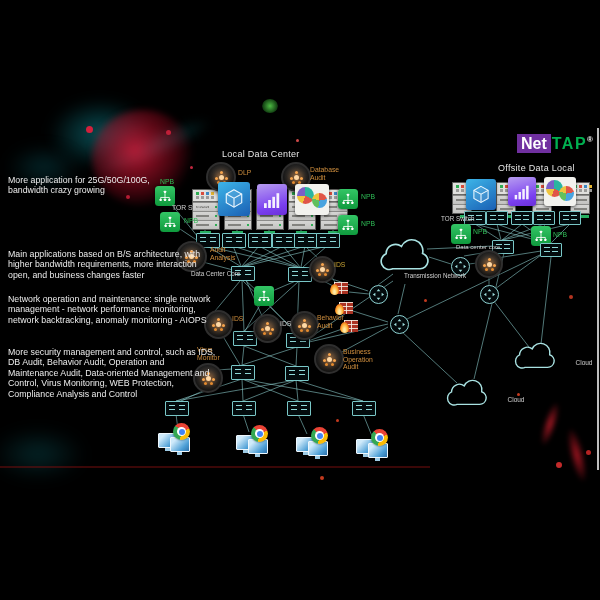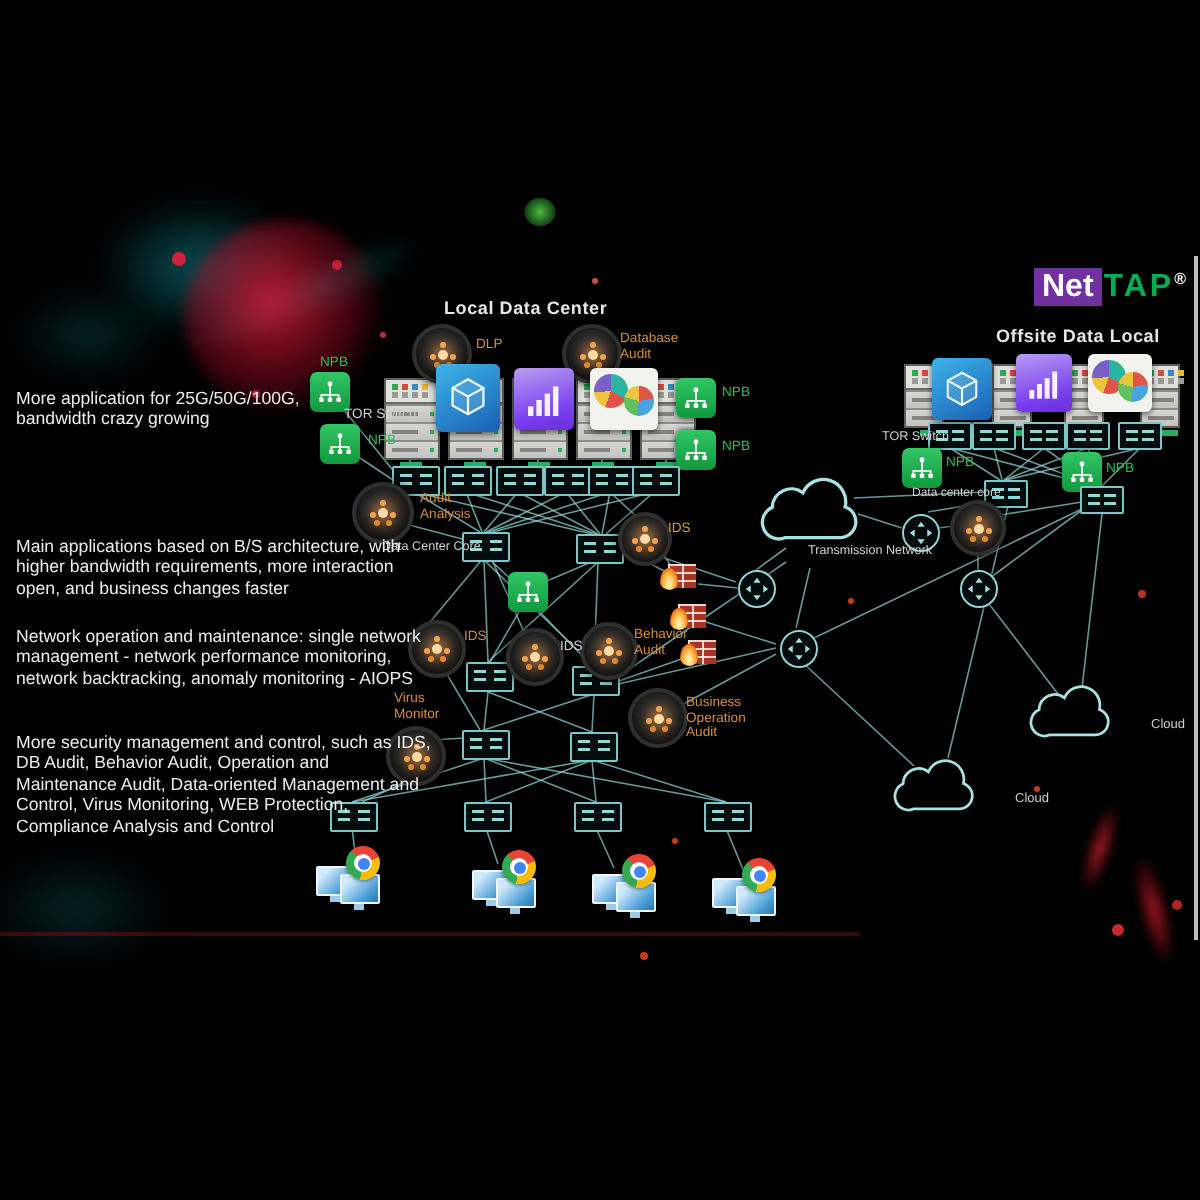--- a/index.html
+++ b/index.html
@@ -8,25 +8,25 @@
   
   .blob{position:absolute;border-radius:50%;pointer-events:none;z-index:1;}
   .dot{position:absolute;border-radius:50%;pointer-events:none;z-index:1;}
   
   .title{position:absolute;left:9px;top:124px;font-size:27px;font-weight:300;color:#fff;
          letter-spacing:.6px;z-index:6;}
   .logo{position:absolute;left:517px;top:135px;z-index:6;font-weight:bold;font-size:16px;white-space:nowrap;}
   .logo .net{background:#7030a0;color:#fff;padding:1px 4px;}
   .logo .tap{color:#00b050;letter-spacing:1.5px;margin-left:1px;}
   .logo .reg{color:#fff;font-size:8px;vertical-align:top;}
-  .p{position:absolute;left:8px;color:#ececec;font-size:8.8px;line-height:10.4px;z-index:6;margin-top:19px;}
+  .p{position:absolute;left:8px;color:#ececec;font-size:8.8px;line-height:10.4px;z-index:6;}
   .lbl{position:absolute;font-size:6.8px;line-height:1.12;color:#cfcfcf;z-index:5;white-space:nowrap;}
   .lbl.wrap{white-space:normal;}
   .lbl.org{color:#d08f3e}.lbl.grn{color:#2fbf57}.lbl.ylw{color:#c7a233}
-  .lbl.big{font-size:9px;color:#e6e6e6;letter-spacing:.3px;font-weight:bold;}
+  .lbl.big{font-size:9px;color:#e6e6e6;letter-spacing:.3px;}
   
   #wires{position:absolute;left:0;top:0;z-index:2;}
   
   .sw{position:absolute;width:22px;height:13px;background:#030b0d;border:1px solid #79c7c7;
       border-radius:1px;z-index:3;}
   .sw::before,.sw::after{content:"";position:absolute;top:2.5px;bottom:2.5px;width:6px;
       background:repeating-linear-gradient(to bottom,#8fd8d8 0 1.5px,transparent 1.5px 4px);}
   .sw::before{left:3px}.sw::after{right:3px}
   .gsw{position:absolute;width:20px;height:20px;border-radius:3.5px;z-index:3;
       background:linear-gradient(#33c565,#0f9a3d);box-shadow:0 0 3px rgba(0,0,0,.8);

